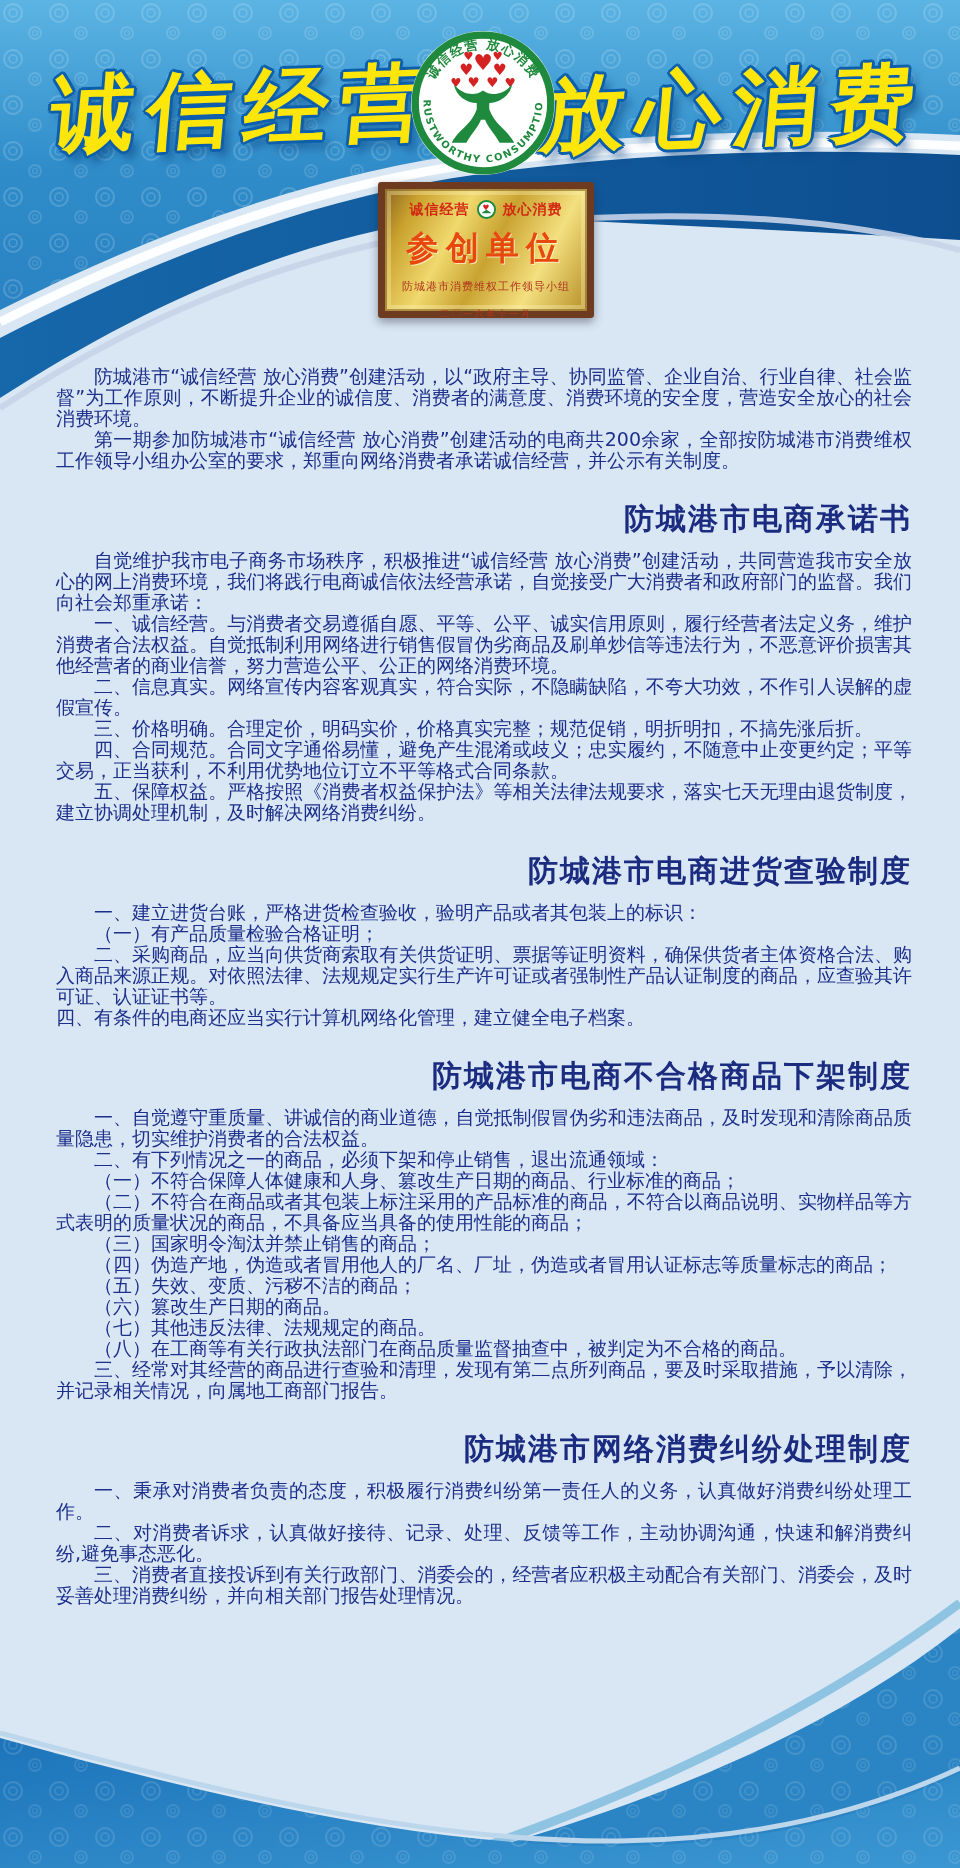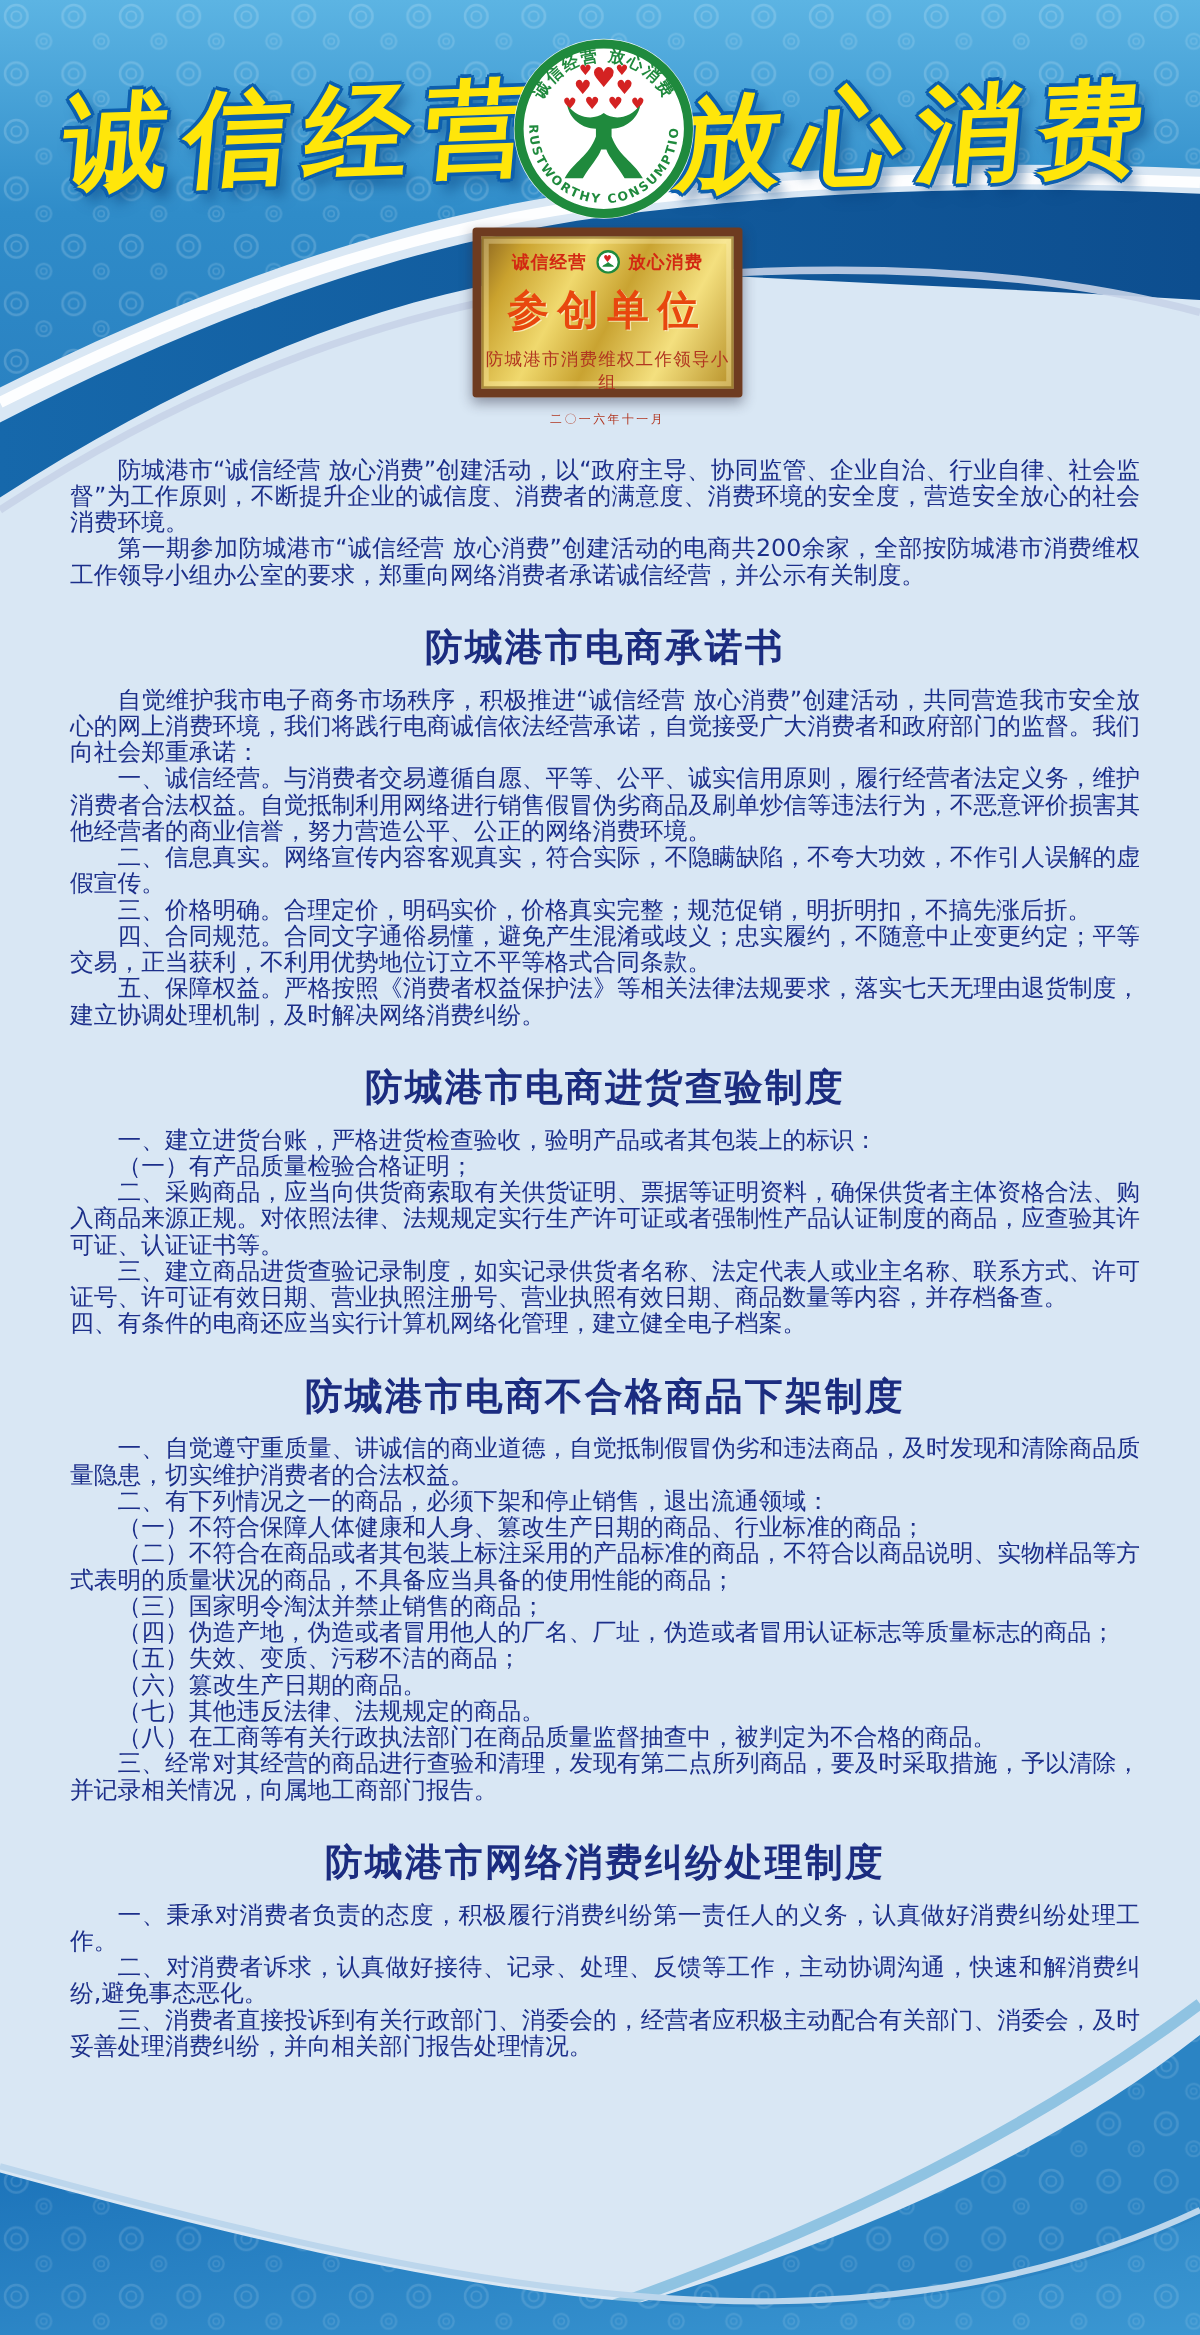--- a/index.html
+++ b/index.html
@@ -34,32 +34,32 @@
     text-align:center;box-sizing:border-box;
   }
   .plaque-top{
     display:flex;align-items:center;justify-content:center;gap:7px;
     margin-top:11px;font-size:14px;font-weight:bold;color:#d32812;letter-spacing:1px;
   }
   .plaque-title{
     margin-top:7px;font-size:33px;font-weight:bold;color:#e8470e;
     letter-spacing:7px;text-shadow:1px 1px 0 rgba(255,250,220,.7);
   }
-  .plaque-org{margin-top:8px;font-size:14px;color:#b13620;letter-spacing:1px;}
+  .plaque-org{margin-top:8px;font-size:11px;color:#b13620;letter-spacing:1px;}
   .plaque-date{margin-top:14px;font-size:9.5px;color:#b13620;letter-spacing:2px;}
   
   .content{
     position:absolute;left:56px;top:366px;width:856px;z-index:3;
     color:#1c2f8a;font-size:19px;line-height:21px;
     text-align:justify;
   }
   .para{margin:0;text-indent:2em;}
   .para.flush{text-indent:0;}
   .sec-title{
-    margin:30px 0 13px 0;text-align:center;text-indent:0;
+    margin:30px 0 13px 0;text-align:right;text-indent:0;
     font-size:30px;line-height:36px;font-weight:bold;color:#1b2c80;letter-spacing:2px;
   }
   
   .footer-svg{position:absolute;left:0;bottom:0;z-index:2;}
 </style>
 </head>
 <body>
 
 <div class="poster">
 
@@ -161,21 +161,20 @@
           <h2 class="sec-title">防城港市电商进货查验制度</h2>
           <div class="sec-body">
 
               <p class="para">一、建立进货台账，严格进货检查验收，验明产品或者其包装上的标识：</p>
 
               <p class="para">（一）有产品质量检验合格证明；</p>
 
 
               <p class="para">二、采购商品，应当向供货商索取有关供货证明、票据等证明资料，确保供货者主体资格合法、购入商品来源正规。对依照法律、法规规定实行生产许可证或者强制性产品认证制度的商品，应查验其许可证、认证证书等。</p>
 
-              <p class="para">三、建立商品进货查验记录制度，如实记录供货者名称、法定代表人或业主名称、联系方式、许可证号、许可证有效日期、营业执照注册号、营业执照有效日期、商品数量等内容，并存档备查。</p>
 
               <p class="para flush">四、有条件的电商还应当实行计算机网络化管理，建立健全电子档案。</p>
             </div>
         </section>
 
         <section class="sec">
           <h2 class="sec-title">防城港市电商不合格商品下架制度</h2>
           <div class="sec-body">
 
               <p class="para">一、自觉遵守重质量、讲诚信的商业道德，自觉抵制假冒伪劣和违法商品，及时发现和清除商品质量隐患，切实维护消费者的合法权益。</p>

